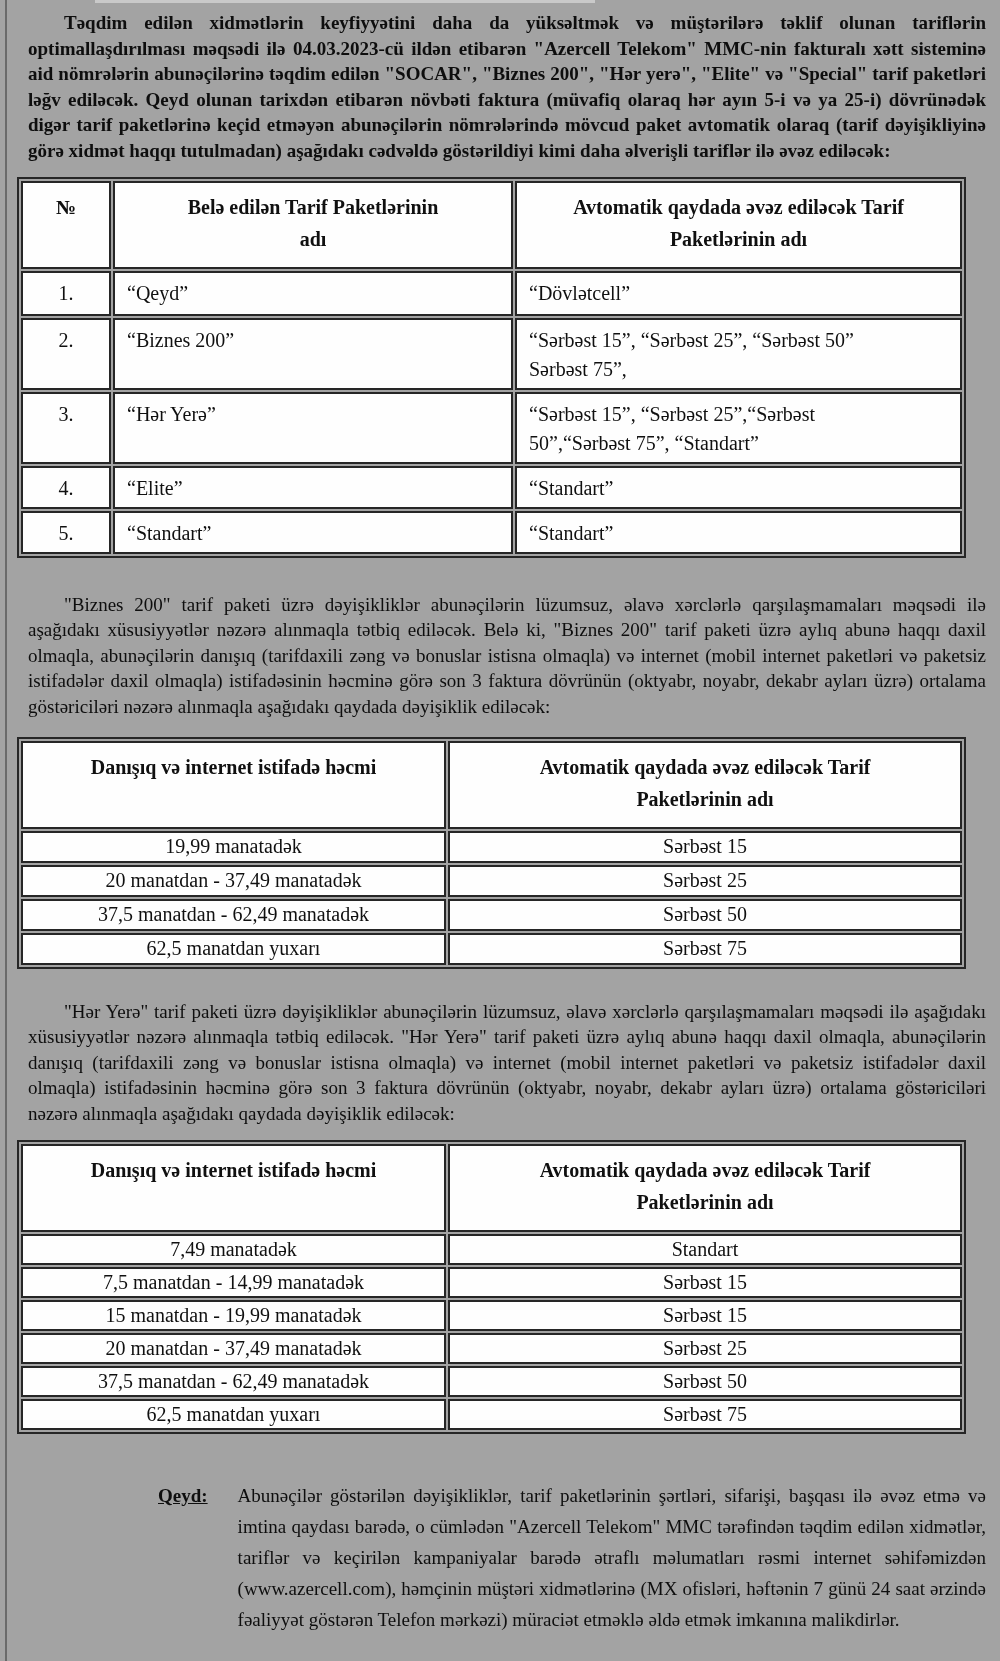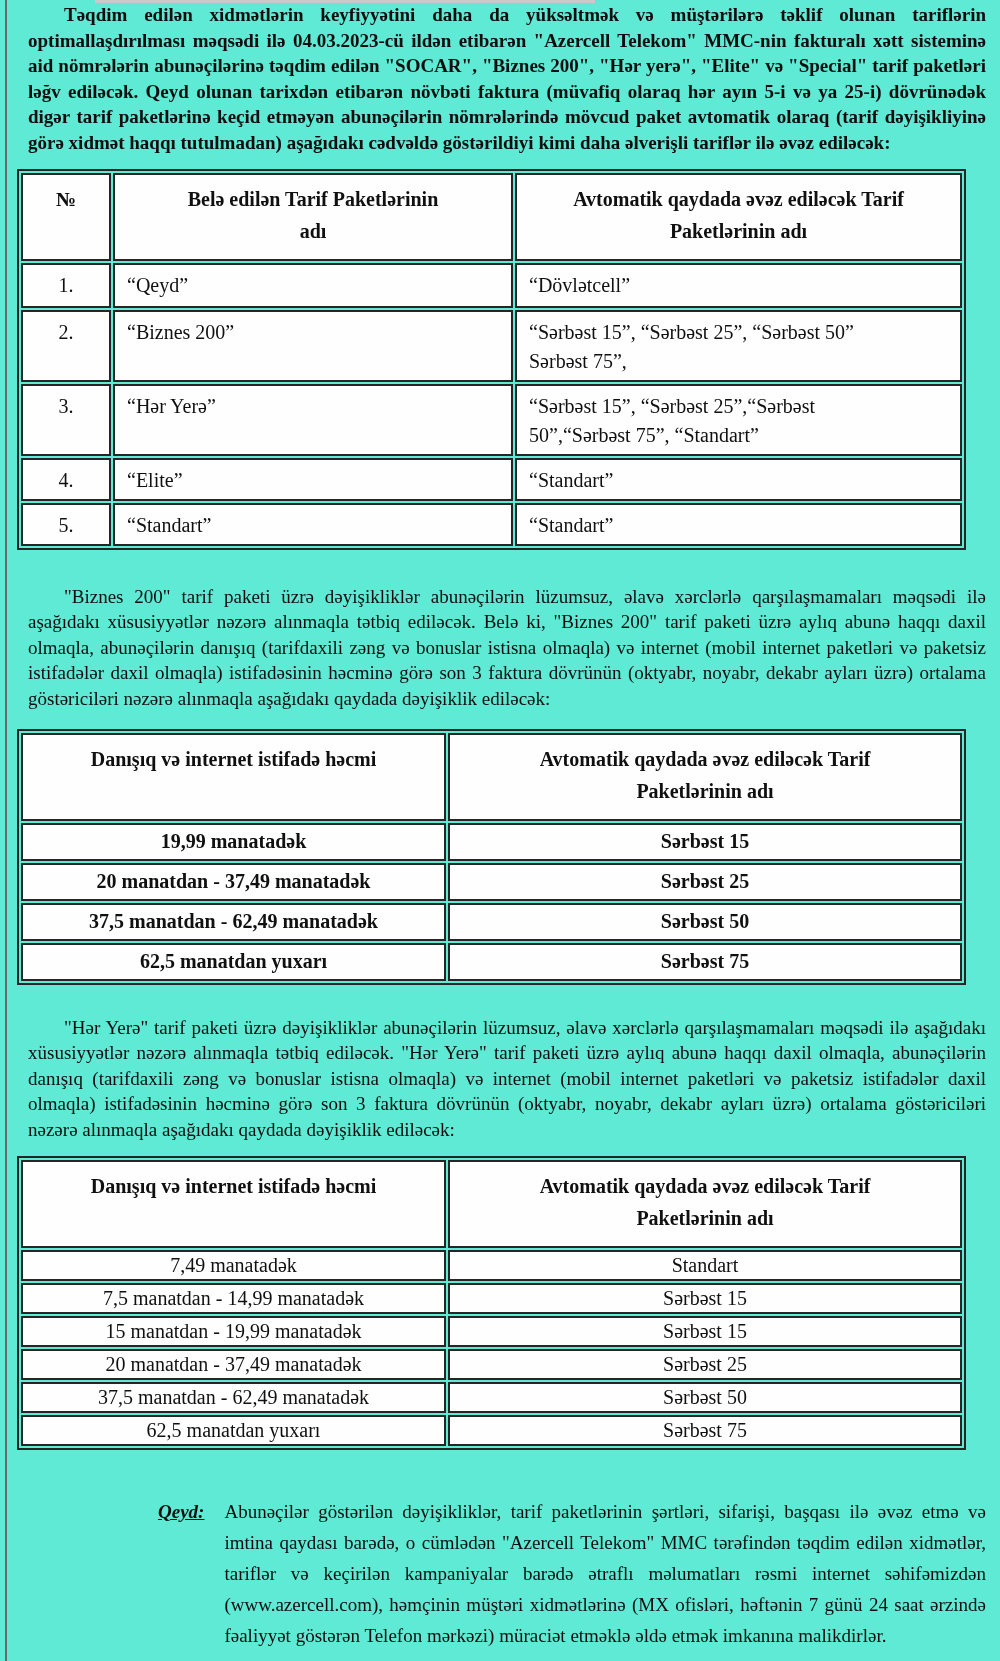--- a/index.html
+++ b/index.html
@@ -1,23 +1,23 @@
 <!DOCTYPE html>
 <html><head>
 <meta charset="utf-8">
 <style>
   html,body { margin:0; padding:0; background:#ffffff; }
   .page {
     position:relative;
     width:1000px; height:1661px;
     box-sizing:border-box;
-    padding:2px 14px 0 28px;
+    padding:10px 14px 0 28px;
     font-family:"Liberation Serif", serif;
     color:#101010;
-    background:#5eead4;
+    background:#a3a3a3;
     overflow:hidden;
   }
   .left-scan-line {
     position:absolute; left:5px; top:0; width:2px; height:100%;
     background:#6a6a6a;
   }
   .top-smudge {
     position:absolute; left:95px; top:0; width:500px; height:3px;
     background:#c9c9c9;
   }
@@ -67,43 +67,43 @@
   .t1 tbody tr.r4 td { height:31px; }
   .t1 tbody tr.r5 td { height:31px; }
 
   .t2 { margin-top:17px; }
   .t3 { margin-top:13px; }
   .t2 td, .t3 td {
     text-align:center;
     vertical-align:middle;
     padding:2px 8px;
   }
-  .t2 td { height:38px;font-weight:bold; }
+  .t2 td { height:32px; }
   .t3 td { height:21px; }
 
   .note {
     margin-top:46px;
     margin-left:130px;
     display:flex;
     align-items:flex-start;
     font-size:19px;
     line-height:31px;
     color:#0e0e0e;
   }
   .note-label {
     font-weight:bold;
-    font-style:italic;
     text-decoration:underline;
     white-space:nowrap;
-    margin-right:20px;
+    margin-right:10px;
     flex:none;
   }
   .note-text {
     flex:1;
     text-align:justify;
+    margin-left:20px;
   }
 </style>
 </head>
 <body>
 
 <div class="page">
   <div class="left-scan-line"></div>
   <div class="top-smudge"></div>
 
   <p class="para bold">Təqdim edilən xidmətlərin keyfiyyətini daha da yüksəltmək və müştərilərə təklif olunan tariflərin optimallaşdırılması məqsədi ilə 04.03.2023-cü ildən etibarən "Azercell Telekom" MMC-nin fakturalı xətt sisteminə aid nömrələrin abunəçilərinə təqdim edilən "SOCAR", "Biznes 200", "Hər yerə", "Elite" və "Special" tarif paketləri ləğv ediləcək. Qeyd olunan tarixdən etibarən növbəti faktura (müvafiq olaraq hər ayın 5-i və ya 25-i) dövrünədək digər tarif paketlərinə keçid etməyən abunəçilərin nömrələrində mövcud paket avtomatik olaraq (tarif dəyişikliyinə görə xidmət haqqı tutulmadan) aşağıdakı cədvəldə göstərildiyi kimi daha əlverişli tariflər ilə əvəz ediləcək:</p>

